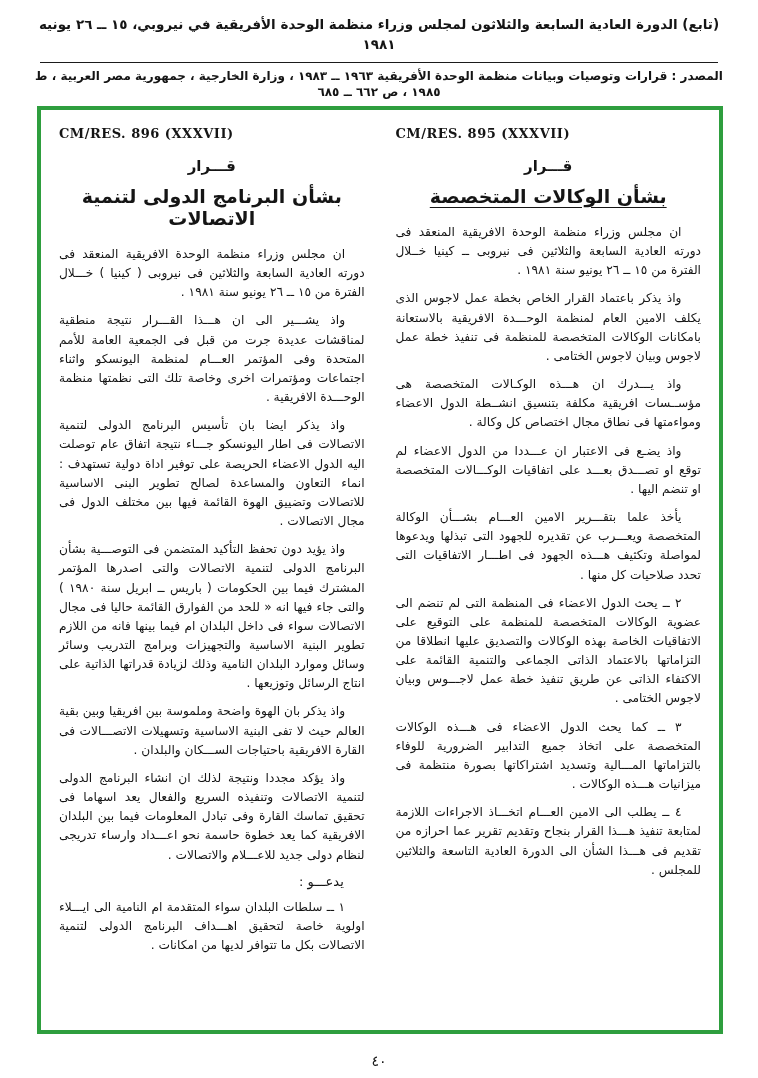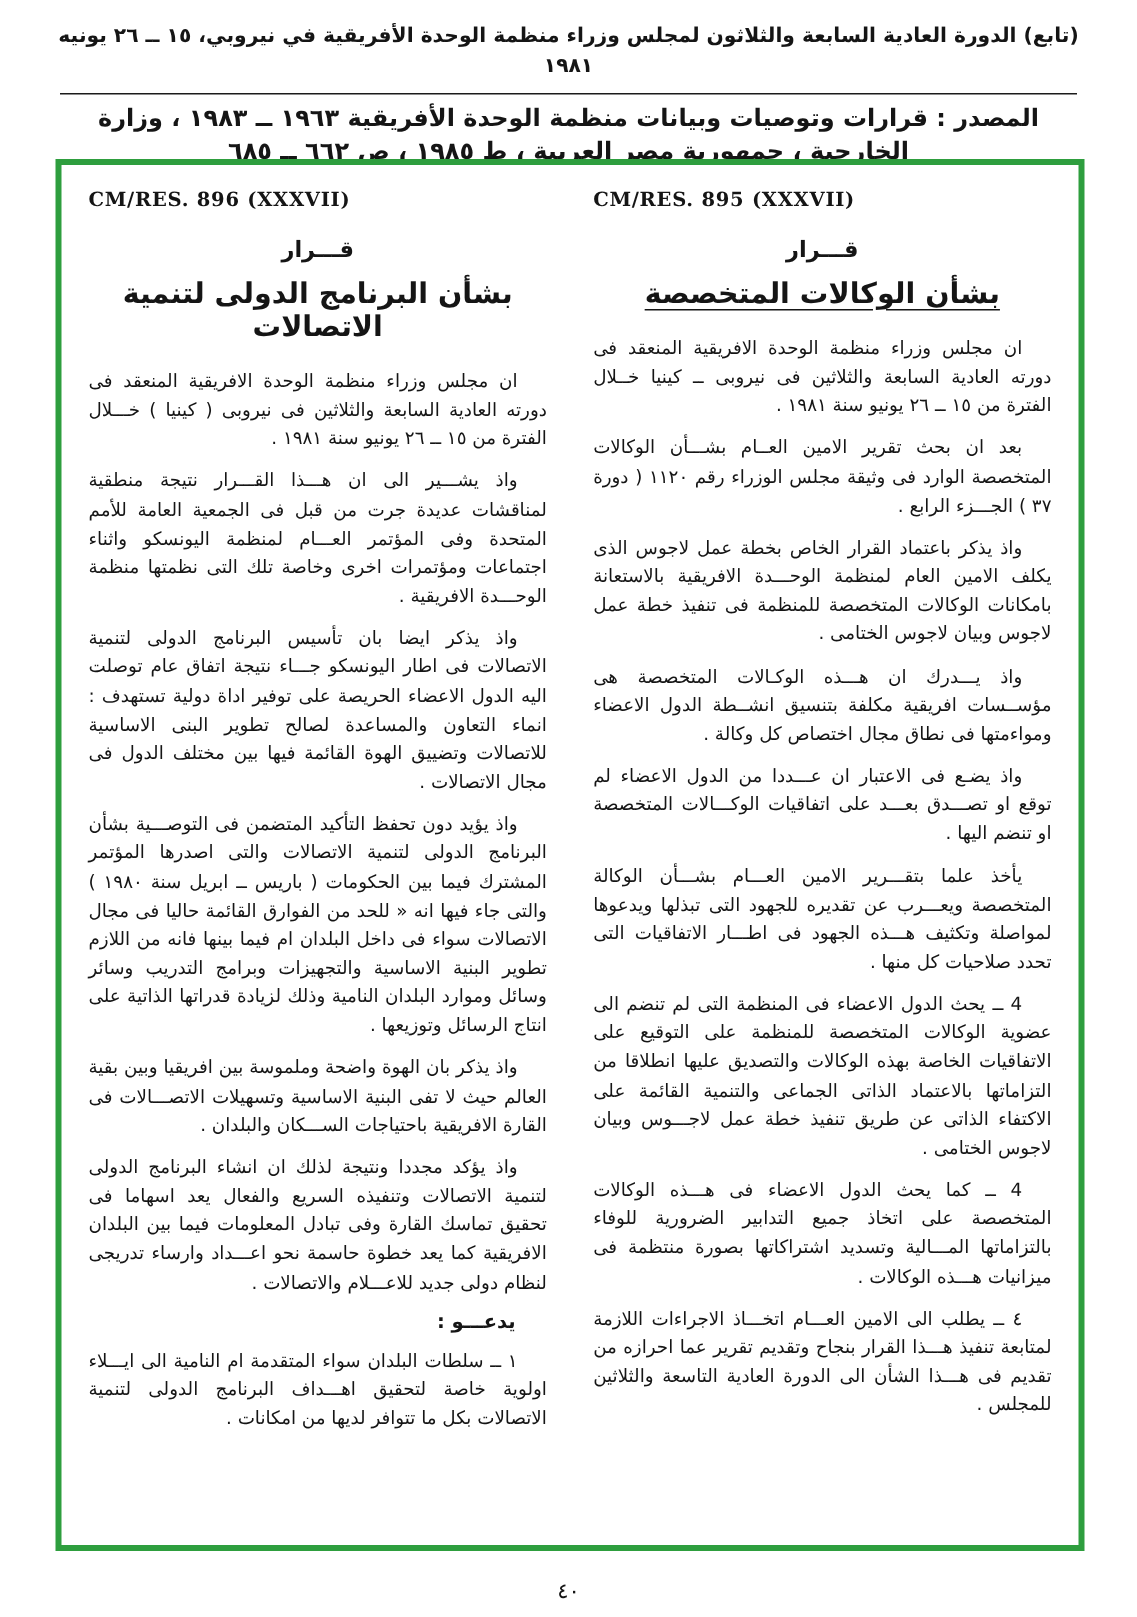--- a/index.html
+++ b/index.html
@@ -6,21 +6,21 @@
   html,body { background:#ffffff; }
   .page {
     position:relative; width:758px; height:1078px;
     background:#ffffff; color:#151515; overflow:hidden;
     font-family:"DejaVu Sans", sans-serif;
     margin:0 auto;
   }
   .header { position:absolute; top:14px; left:34px; right:34px; text-align:center; direction:rtl; }
   .header-line1 { font-size:13.5px; font-weight:bold; line-height:1.5; }
   .rule { border-top:1.5px solid #1b1b1b; margin:7px 6px 0 6px; }
-  .header-line2 { font-size:16px; font-weight:bold; margin-top:5px; line-height:1.4; }
+  .header-line2 { font-size:12px; font-weight:bold; margin-top:5px; line-height:1.4; }
   .rule2 { border-top:1px solid #1b1b1b; margin:5px 6px 0 6px; }
 
   .frame {
     position:absolute; top:106px; left:37px; right:35px; bottom:44px;
     border:4px solid #2e9e3e; background:#ffffff;
     padding:16px 18px 8px 18px; overflow:hidden;
   }
   .columns { display:flex; direction:rtl; justify-content:space-between; height:100%; }
   .col { width:47.6%; direction:rtl; }
 
@@ -36,21 +36,21 @@
   }
   .res-subtitle {
     text-align:center; font-weight:bold; font-size:19px; margin-bottom:16px;
   }
   .res-subtitle.u { text-decoration:underline; text-underline-offset:4px; }
 
   p.para {
     font-size:12.2px; line-height:1.57; text-align:justify;
     text-indent:1.6em; margin-bottom:9px;
   }
-  .call { font-weight:bold; font-size:13px; margin:2px 1.6em 9px 0; }
+  .call { font-weight:normal; font-size:13px; margin:2px 1.6em 9px 0; }
 
   .page-num {
     position:absolute; bottom:9px; left:0; right:0;
     text-align:center; font-size:14px; font-weight:normal;
   }
 </style>
 </head>
 <body>
 
 <div class="page">
@@ -63,27 +63,26 @@
   </div>
 
   <div class="frame" style="border-color: rgb(46, 158, 62);">
     <div class="columns">
 
       <div class="col">
         <div class="res-no">CM/RES. 895 (XXXVII)</div>
         <div class="res-title">قـــرار</div>
         <div class="res-subtitle u">بشأن الوكالات المتخصصة</div>
         <p class="para">ان مجلس وزراء منظمة الوحدة الافريقية المنعقد فى دورته العادية السابعة والثلاثين فى نيروبى ــ كينيا خــلال الفترة من ١٥ ــ ٢٦ يونيو سنة ١٩٨١ .</p>
-        <p class="para">بعد ان بحث تقرير الامين العــام بشـــأن الوكالات المتخصصة الوارد فى وثيقة مجلس الوزراء رقم ١١٢٠ ( دورة ٣٧ ) الجـــزء الرابع .</p>
         <p class="para">واذ يذكر باعتماد القرار الخاص بخطة عمل لاجوس الذى يكلف الامين العام لمنظمة الوحـــدة الافريقية بالاستعانة بامكانات الوكالات المتخصصة للمنظمة فى تنفيذ خطة عمل لاجوس وبيان لاجوس الختامى .</p>
         <p class="para">واذ يـــدرك ان هـــذه الوكـالات المتخصصة هى مؤســسات افريقية مكلفة بتنسيق انشــطة الدول الاعضاء ومواءمتها فى نطاق مجال اختصاص كل وكالة .</p>
         <p class="para">واذ يضـع فى الاعتبار ان عـــددا من الدول الاعضاء لم توقع او تصـــدق بعـــد على اتفاقيات الوكـــالات المتخصصة او تنضم اليها .</p>
         <p class="para">يأخذ علما بتقـــرير الامين العـــام بشـــأن الوكالة المتخصصة ويعـــرب عن تقديره للجهود التى تبذلها ويدعوها لمواصلة وتكثيف هـــذه الجهود فى اطـــار الاتفاقيات التى تحدد صلاحيات كل منها .</p>
-        <p class="para">4 ــ يحث الدول الاعضاء فى المنظمة التى لم تنضم الى عضوية الوكالات المتخصصة للمنظمة على التوقيع على الاتفاقيات الخاصة بهذه الوكالات والتصديق عليها انطلاقا من التزاماتها بالاعتماد الذاتى الجماعى والتنمية القائمة على الاكتفاء الذاتى عن طريق تنفيذ خطة عمل لاجـــوس وبيان لاجوس الختامى .</p>
-        <p class="para">4 ــ كما يحث الدول الاعضاء فى هـــذه الوكالات المتخصصة على اتخاذ جميع التدابير الضرورية للوفاء بالتزاماتها المـــالية وتسديد اشتراكاتها بصورة منتظمة فى ميزانيات هـــذه الوكالات .</p>
+        <p class="para">٢ ــ يحث الدول الاعضاء فى المنظمة التى لم تنضم الى عضوية الوكالات المتخصصة للمنظمة على التوقيع على الاتفاقيات الخاصة بهذه الوكالات والتصديق عليها انطلاقا من التزاماتها بالاعتماد الذاتى الجماعى والتنمية القائمة على الاكتفاء الذاتى عن طريق تنفيذ خطة عمل لاجـــوس وبيان لاجوس الختامى .</p>
+        <p class="para">٣ ــ كما يحث الدول الاعضاء فى هـــذه الوكالات المتخصصة على اتخاذ جميع التدابير الضرورية للوفاء بالتزاماتها المـــالية وتسديد اشتراكاتها بصورة منتظمة فى ميزانيات هـــذه الوكالات .</p>
         <p class="para">٤ ــ يطلب الى الامين العـــام اتخـــاذ الاجراءات اللازمة لمتابعة تنفيذ هـــذا القرار بنجاح وتقديم تقرير عما احرازه من تقديم فى هـــذا الشأن الى الدورة العادية التاسعة والثلاثين للمجلس .</p>
       </div>
 
       <div class="col">
         <div class="res-no">CM/RES. 896 (XXXVII)</div>
         <div class="res-title">قـــرار</div>
         <div class="res-subtitle">بشأن البرنامج الدولى لتنمية الاتصالات</div>
         <p class="para">ان مجلس وزراء منظمة الوحدة الافريقية المنعقد فى دورته العادية السابعة والثلاثين فى نيروبى ( كينيا ) خـــلال الفترة من ١٥ ــ ٢٦ يونيو سنة ١٩٨١ .</p>
         <p class="para">واذ يشـــير الى ان هـــذا القـــرار نتيجة منطقية لمناقشات عديدة جرت من قبل فى الجمعية العامة للأمم المتحدة وفى المؤتمر العـــام لمنظمة اليونسكو واثناء اجتماعات ومؤتمرات اخرى وخاصة تلك التى نظمتها منظمة الوحـــدة الافريقية .</p>
         <p class="para">واذ يذكر ايضا بان تأسيس البرنامج الدولى لتنمية الاتصالات فى اطار اليونسكو جـــاء نتيجة اتفاق عام توصلت اليه الدول الاعضاء الحريصة على توفير اداة دولية تستهدف : انماء التعاون والمساعدة لصالح تطوير البنى الاساسية للاتصالات وتضييق الهوة القائمة فيها بين مختلف الدول فى مجال الاتصالات .</p>

